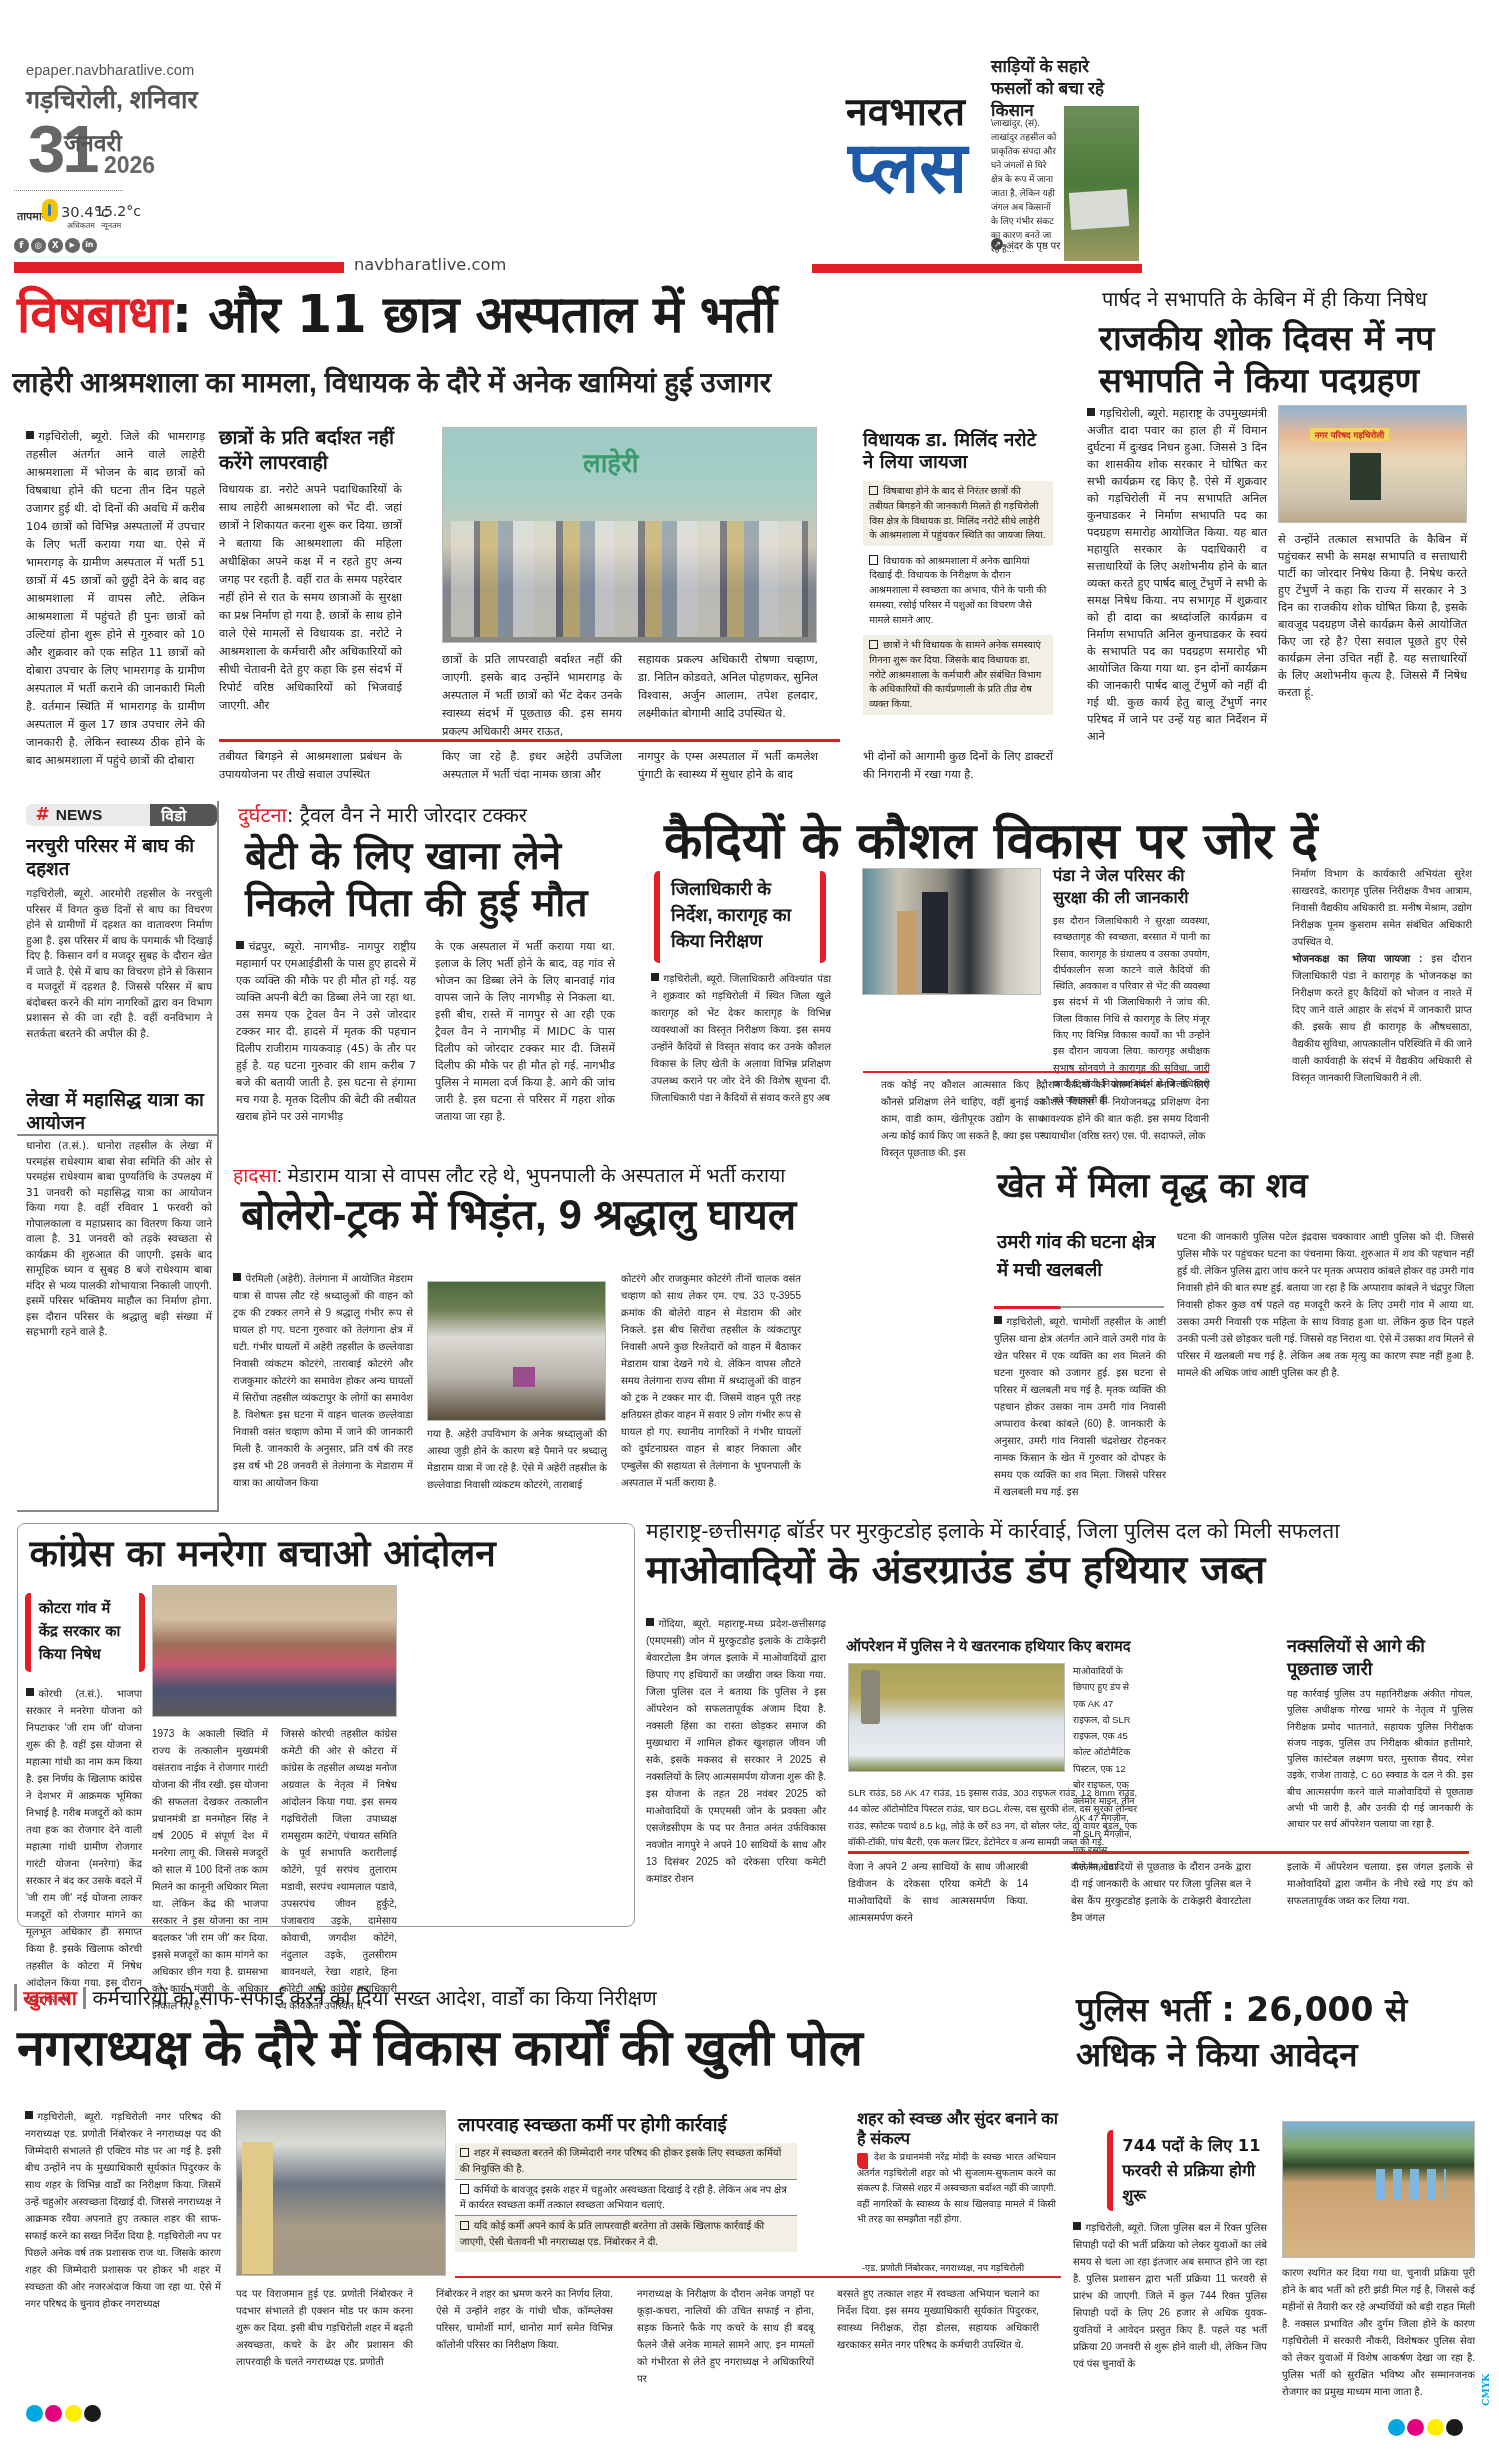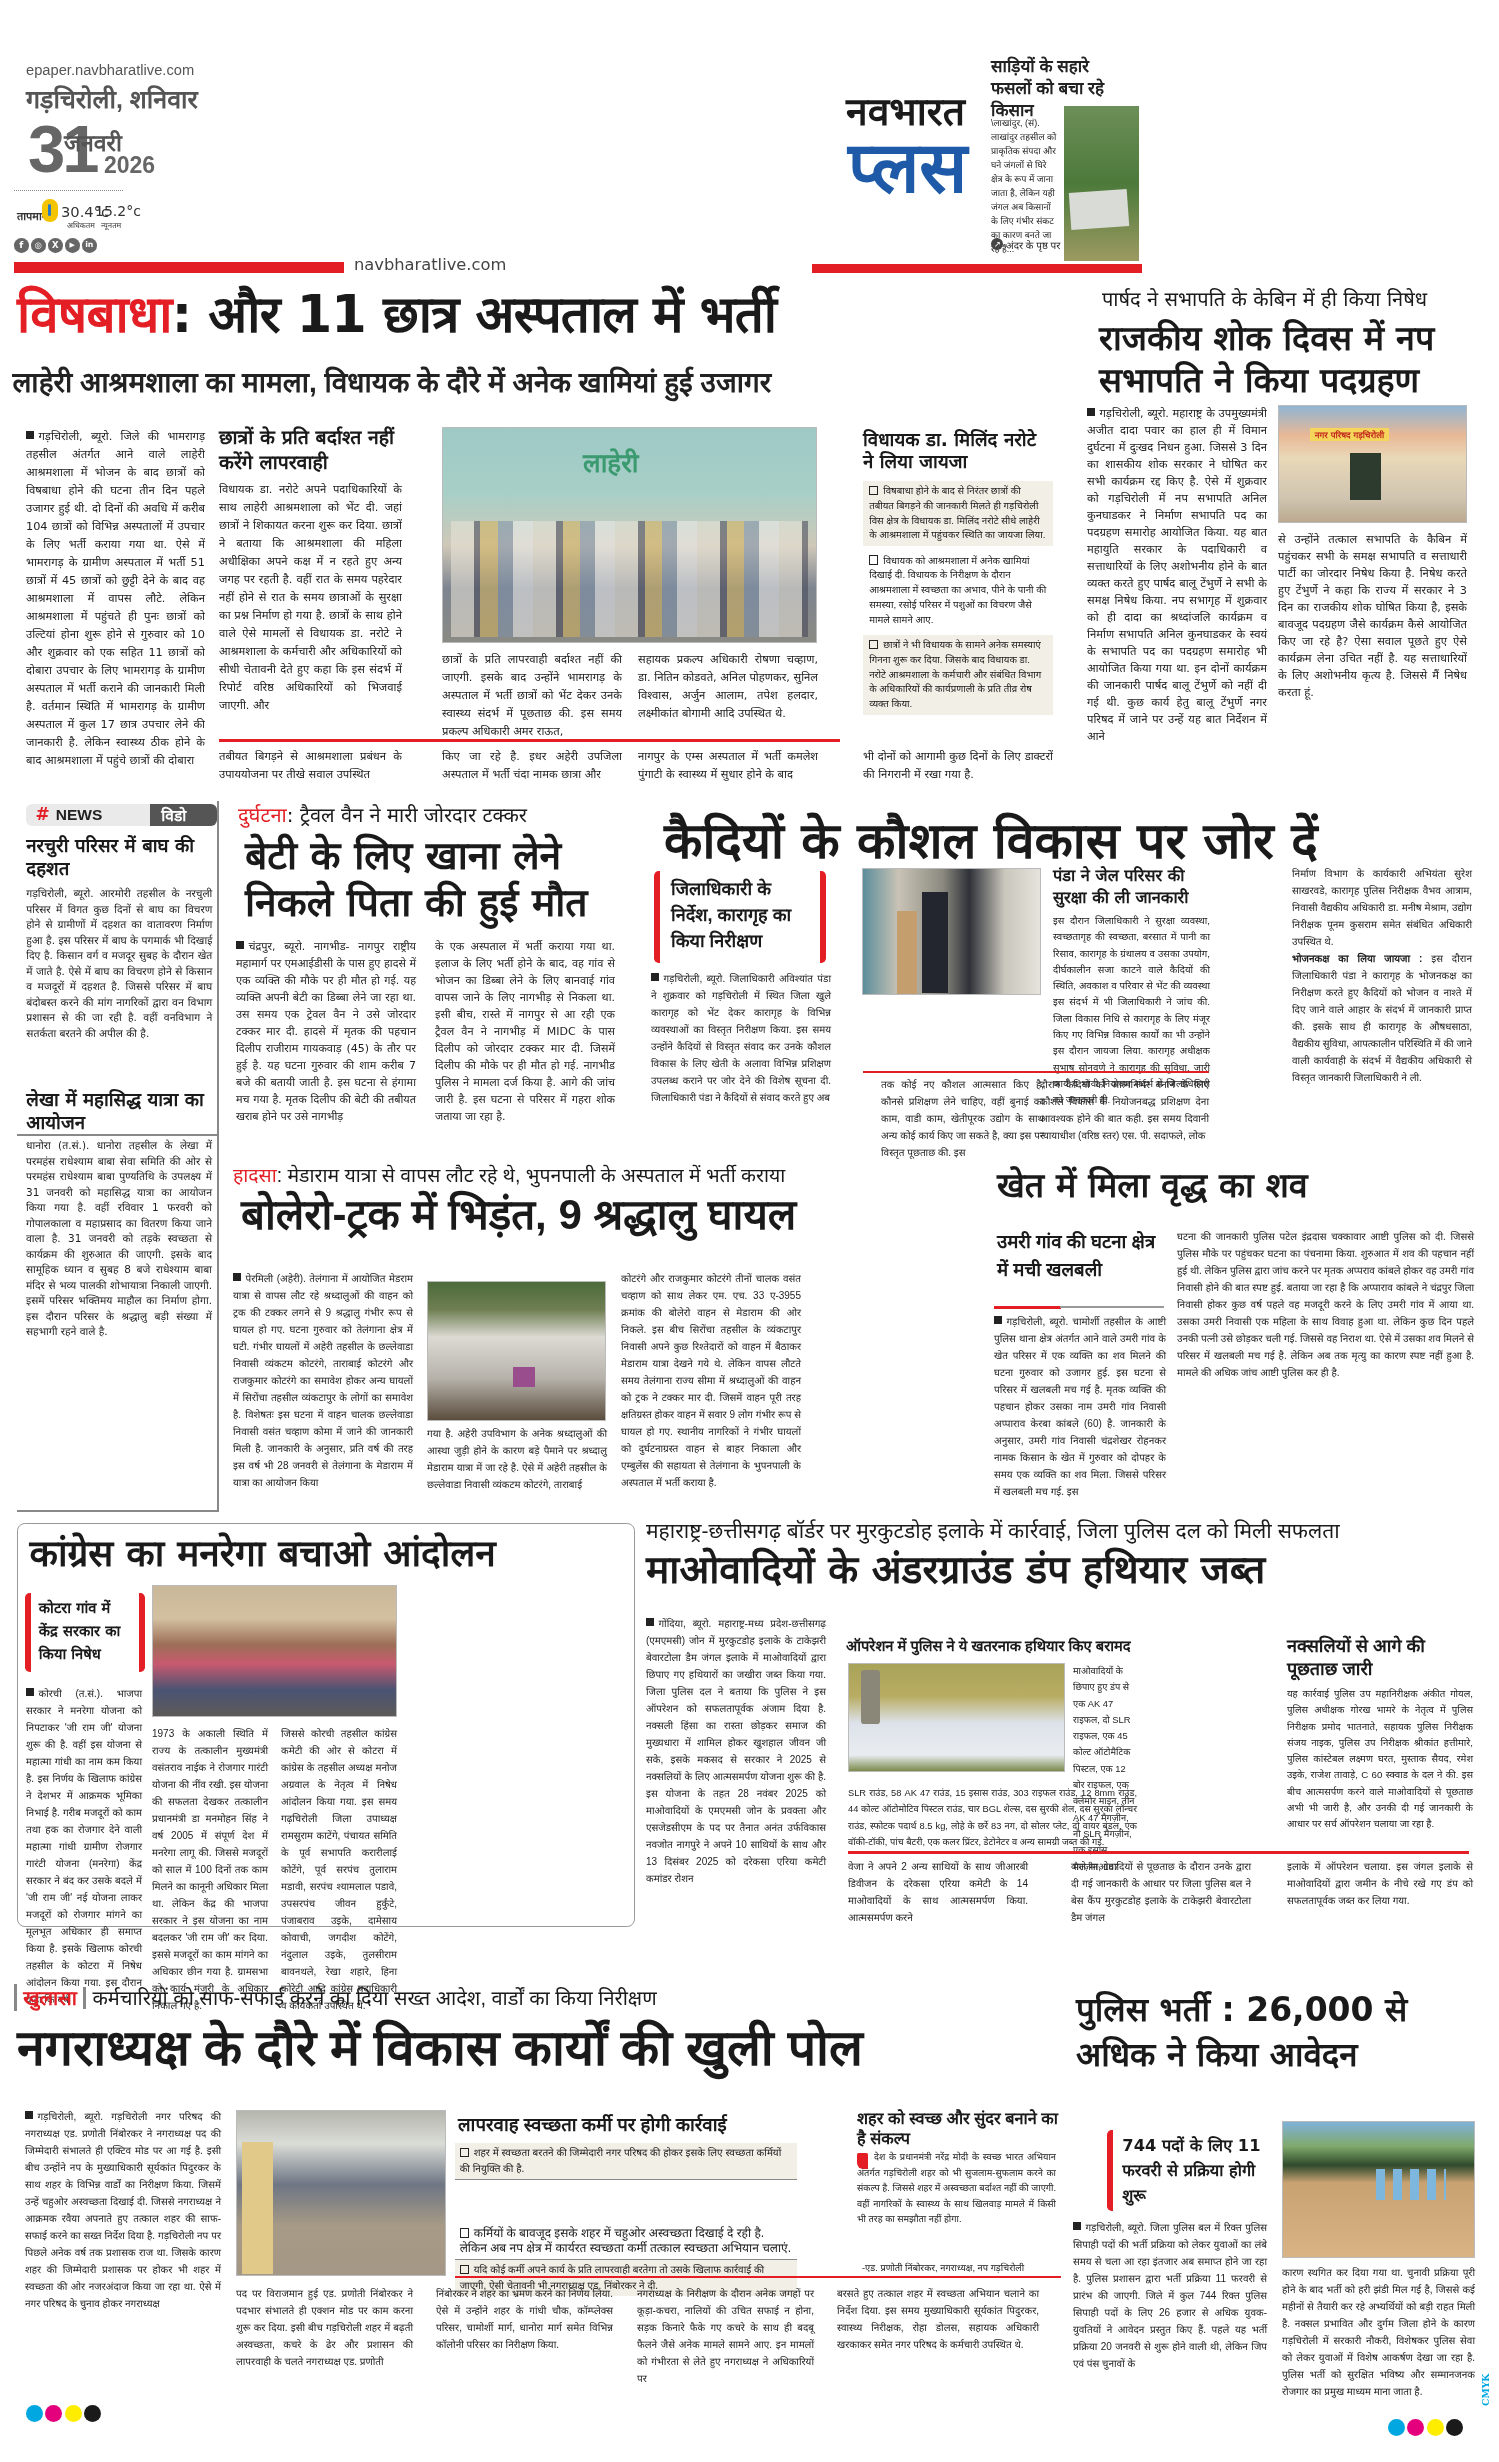--- a/index.html
+++ b/index.html
@@ -202,21 +202,21 @@
 <div class="col cond" style="left:17px;top:2023px;width:1025px;font-size:50px;font-weight:bold;line-height:1;white-space:nowrap;">नगराध्यक्ष के दौरे में विकास कार्यों की खुली पोल</div>
 <div class="col body-text cond" style="left:25px;top:2108px;width:196px;font-size:10px;line-height:17px;">
   <span class="sq"></span><span>गड़चिरोली, ब्यूरो. गड़चिरोली नगर परिषद की नगराध्यक्ष एड. प्रणोती निंबोरकर ने नगराध्यक्ष पद की जिम्मेदारी संभालते ही एक्टिव मोड पर आ गई है. इसी बीच उन्होंने नप के मुख्याधिकारी सूर्यकांत पिदुरकर के साथ शहर के विभिन्न वार्डों का निरीक्षण किया. जिसमें उन्हें चहुओर अस्वच्छता दिखाई दी. जिससे नगराध्यक्ष ने आक्रमक रवैया अपनाते हुए तत्काल शहर की साफ-सफाई करने का सख्त निर्देश दिया है. गड़चिरोली नप पर पिछले अनेक वर्ष तक प्रशासक राज था. जिसके कारण शहर की जिम्मेदारी प्रशासक पर होकर भी शहर में स्वच्छता की ओर नजरअंदाज किया जा रहा था. ऐसे में नगर परिषद के चुनाव होकर नगराध्यक्ष</span>
 </div>
 <div class="photo" style="left:236px;top:2110px;width:210px;height:166px;background:linear-gradient(180deg,#b5b6ae 0%,#dadcd6 20%,#6e7684 45%,#a79a86 70%,#a59785 100%);">
   <div style="position:absolute;left:4.7px;top:31px;width:31px;height:132px;background:#e1c98a;"></div>
 </div>
 <div class="col cond" style="left:458px;top:2111px;width:357px;font-size:18.6px;font-weight:bold;white-space:nowrap;">लापरवाह स्वच्छता कर्मी पर होगी कार्रवाई</div>
 <div class="col cond" style="left:455px;top:2143px;width:342px;">
   <div class="tintbox" style="padding:2.3px 4.7px;font-size:10px;line-height:15.5px;border-bottom:1.6px solid #888;"><span class="bullet-box"></span><span>शहर में स्वच्छता बरतने की जिम्मेदारी नगर परिषद की होकर इसके लिए स्वच्छता कर्मियों की नियुक्ति की है.</span></div>
-  <div style="padding:2.3px 4.7px;font-size:12px;line-height:15.5px;border-bottom:1.6px solid #888;margin-top:44px;"><span class="bullet-box"></span><span>कर्मियों के बावजूद इसके शहर में चहुओर अस्वच्छता दिखाई दे रही है. लेकिन अब नप क्षेत्र में कार्यरत स्वच्छता कर्मी तत्काल स्वच्छता अभियान चलाएं.</span></div>
+  <div style="padding:2.3px 4.7px;font-size:10px;line-height:15.5px;border-bottom:1.6px solid #888;"><span class="bullet-box"></span><span>कर्मियों के बावजूद इसके शहर में चहुओर अस्वच्छता दिखाई दे रही है. लेकिन अब नप क्षेत्र में कार्यरत स्वच्छता कर्मी तत्काल स्वच्छता अभियान चलाएं.</span></div>
   <div class="tintbox" style="padding:2.3px 4.7px;font-size:10px;line-height:15.5px;"><span class="bullet-box"></span><span>यदि कोई कर्मी अपने कार्य के प्रति लापरवाही बरतेगा तो उसके खिलाफ कार्रवाई की जाएगी, ऐसी चेतावनी भी नगराध्यक्ष एड. निंबोरकर ने दी.</span></div>
 </div>
 <div class="col cond" style="left:857px;top:2108px;width:202px;font-size:16.3px;font-weight:bold;line-height:20px;">शहर को स्वच्छ और सुंदर बनाने का है संकल्प</div>
 <div class="abs" style="left:857px;top:2153px;width:11px;height:15.5px;background:#e31e24;border-radius:1.6px 1.6px 0 6.2px;"></div>
 <div class="col body-text cond" style="left:857px;top:2150px;width:199px;font-size:9.3px;line-height:15.5px;text-indent:17px;">देश के प्रधानमंत्री नरेंद्र मोदी के स्वच्छ भारत अभियान अंतर्गत गड़चिरोली शहर को भी सुजलाम-सुफलाम करने का संकल्प है. जिससे शहर में अस्वच्छता बर्दाश्त नहीं की जाएगी. वहीं नागरिकों के स्वास्थ्य के साथ खिलवाड़ मामले में किसी भी तरह का समझौता नहीं होगा.</div>
 <div class="col cond" style="left:862px;top:2261px;width:199px;font-size:9.3px;">-एड. प्रणोती निंबोरकर, नगराध्यक्ष, नप गड़चिरोली</div>
 <div class="redline" style="left:455px;top:2276px;width:606px;height:2.3px;"></div>
 <div class="col body-text cond" style="left:236px;top:2285px;width:177px;font-size:10px;line-height:17px;">पद पर विराजमान हुई एड. प्रणोती निंबोरकर ने पदभार संभालते ही एक्शन मोड पर काम करना शुरू कर दिया. इसी बीच गड़चिरोली शहर में बढ़ती अस्वच्छता, कचरे के ढेर और प्रशासन की लापरवाही के चलते नगराध्यक्ष एड. प्रणोती</div>
 <div class="col body-text cond" style="left:436px;top:2285px;width:177px;font-size:10px;line-height:17px;">निंबोरकर ने शहर का भ्रमण करने का निर्णय लिया. ऐसे में उन्होंने शहर के गांधी चौक, कॉम्प्लेक्स परिसर, चामोर्शी मार्ग, धानोरा मार्ग समेत विभिन्न कॉलोनी परिसर का निरीक्षण किया.</div>
 <div class="col body-text cond" style="left:637px;top:2285px;width:177px;font-size:10px;line-height:17px;">नगराध्यक्ष के निरीक्षण के दौरान अनेक जगहों पर कूड़ा-कचरा, नालियों की उचित सफाई न होना, सड़क किनारे फैके गए कचरे के साथ ही बदबू फैलने जैसे अनेक मामले सामने आए. इन मामलों को गंभीरता से लेते हुए नगराध्यक्ष ने अधिकारियों पर</div>

